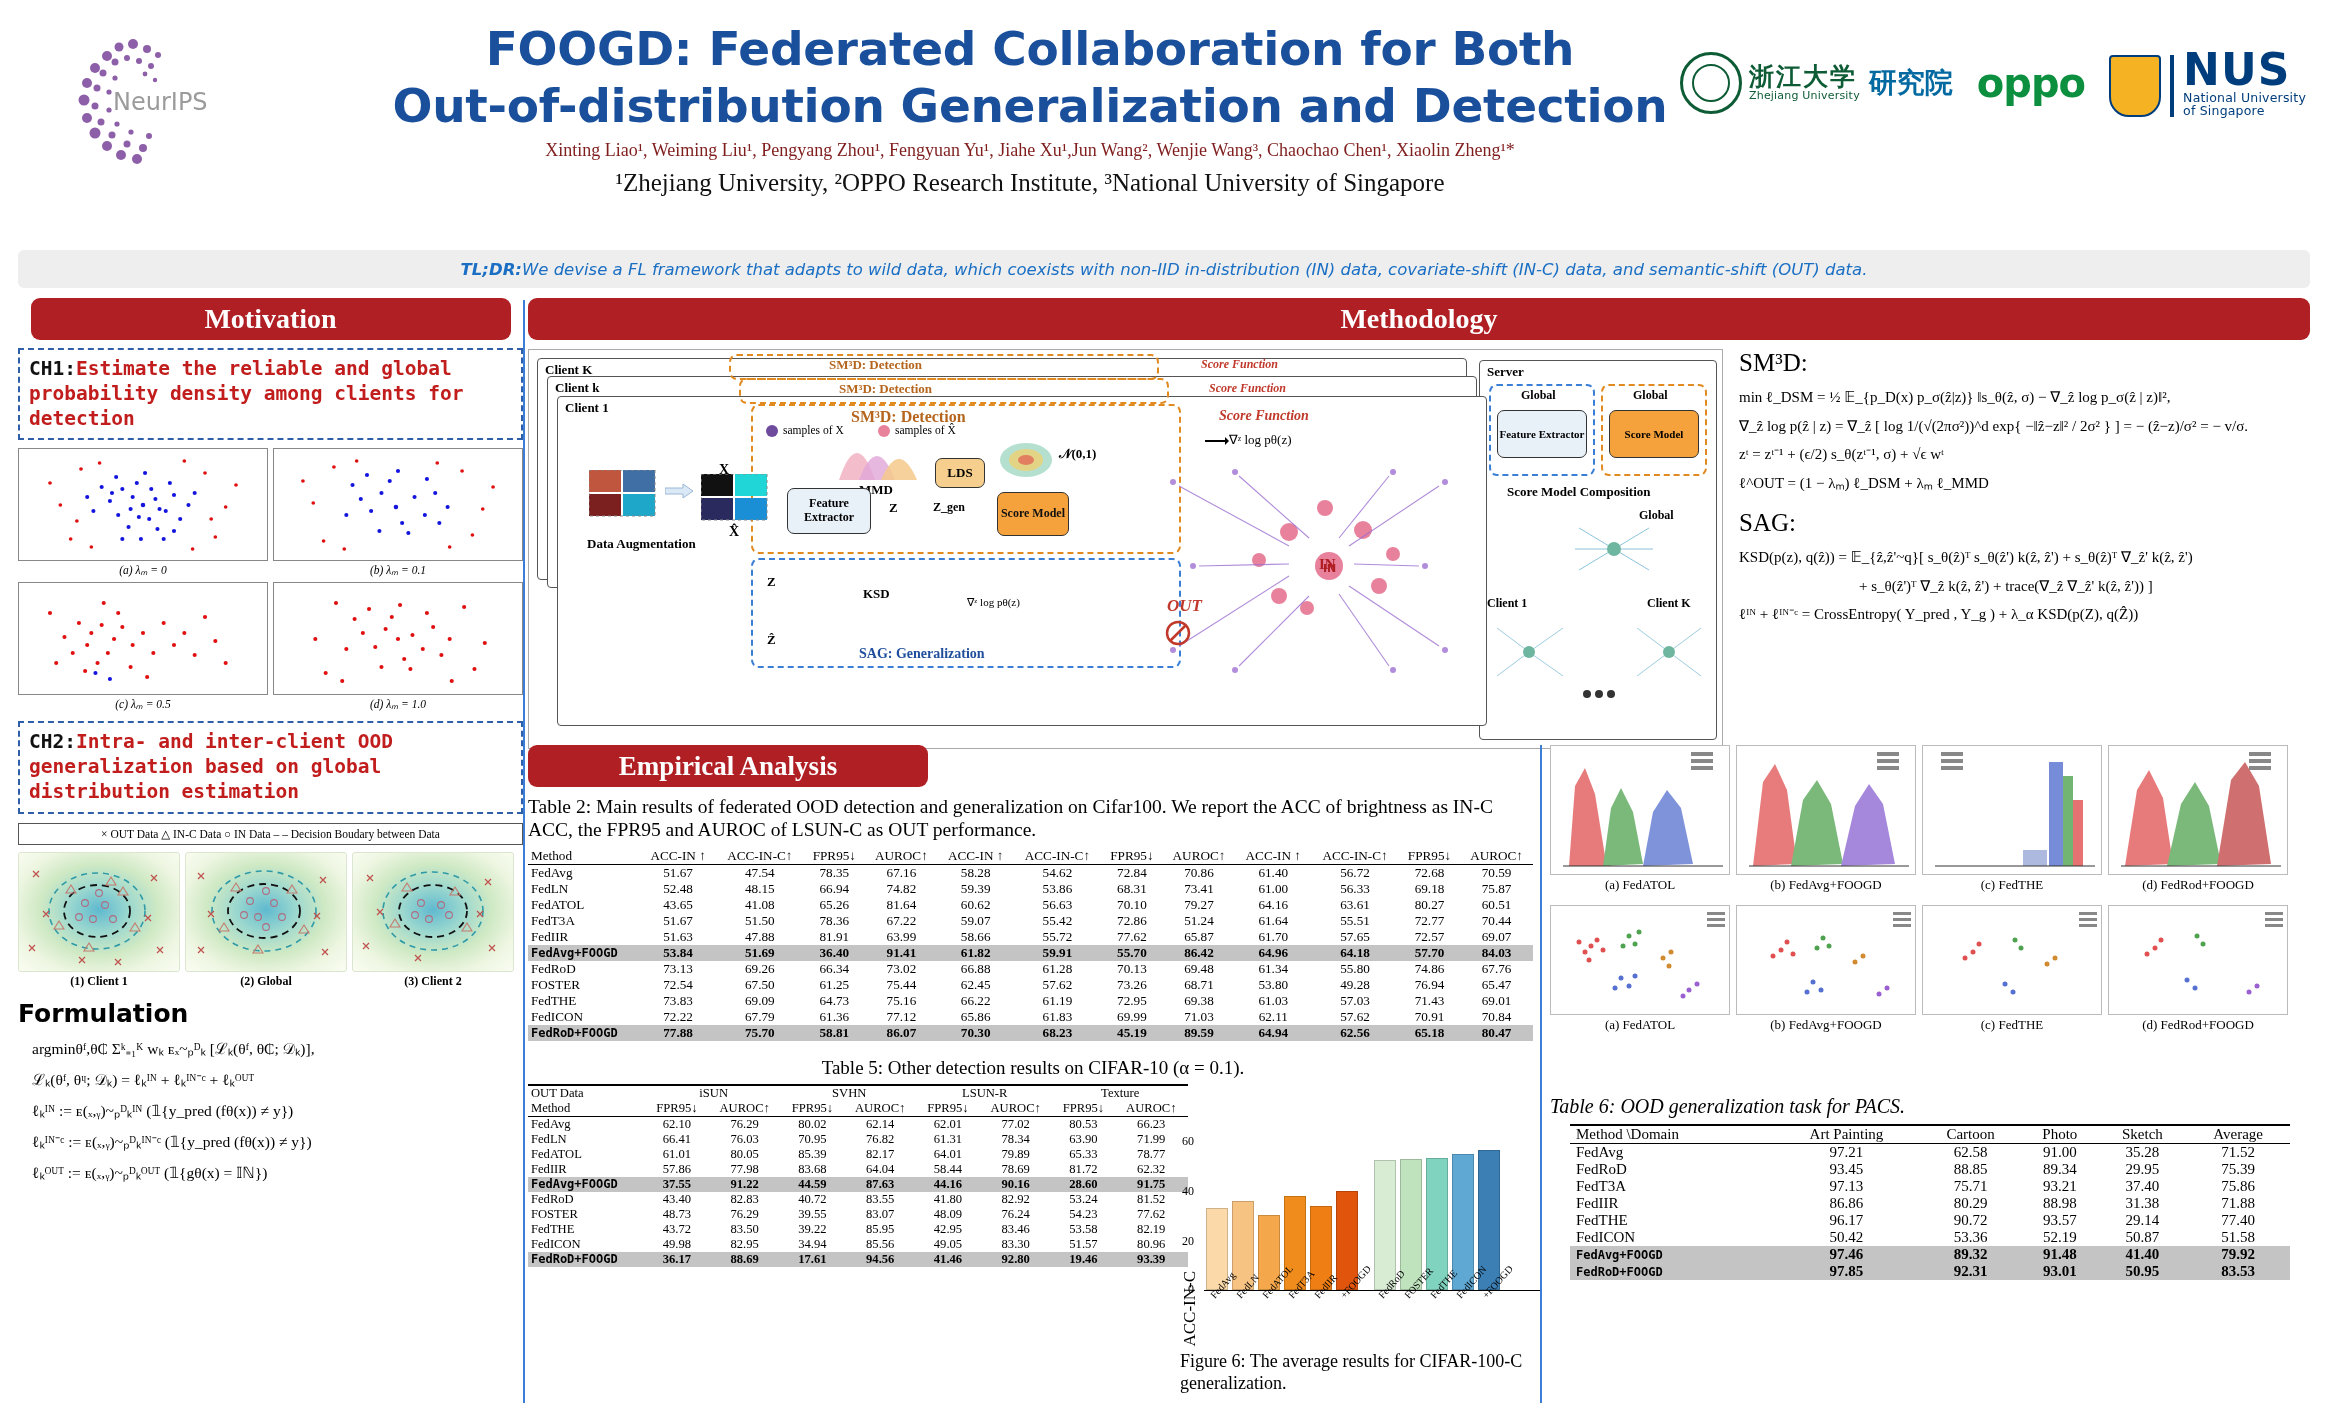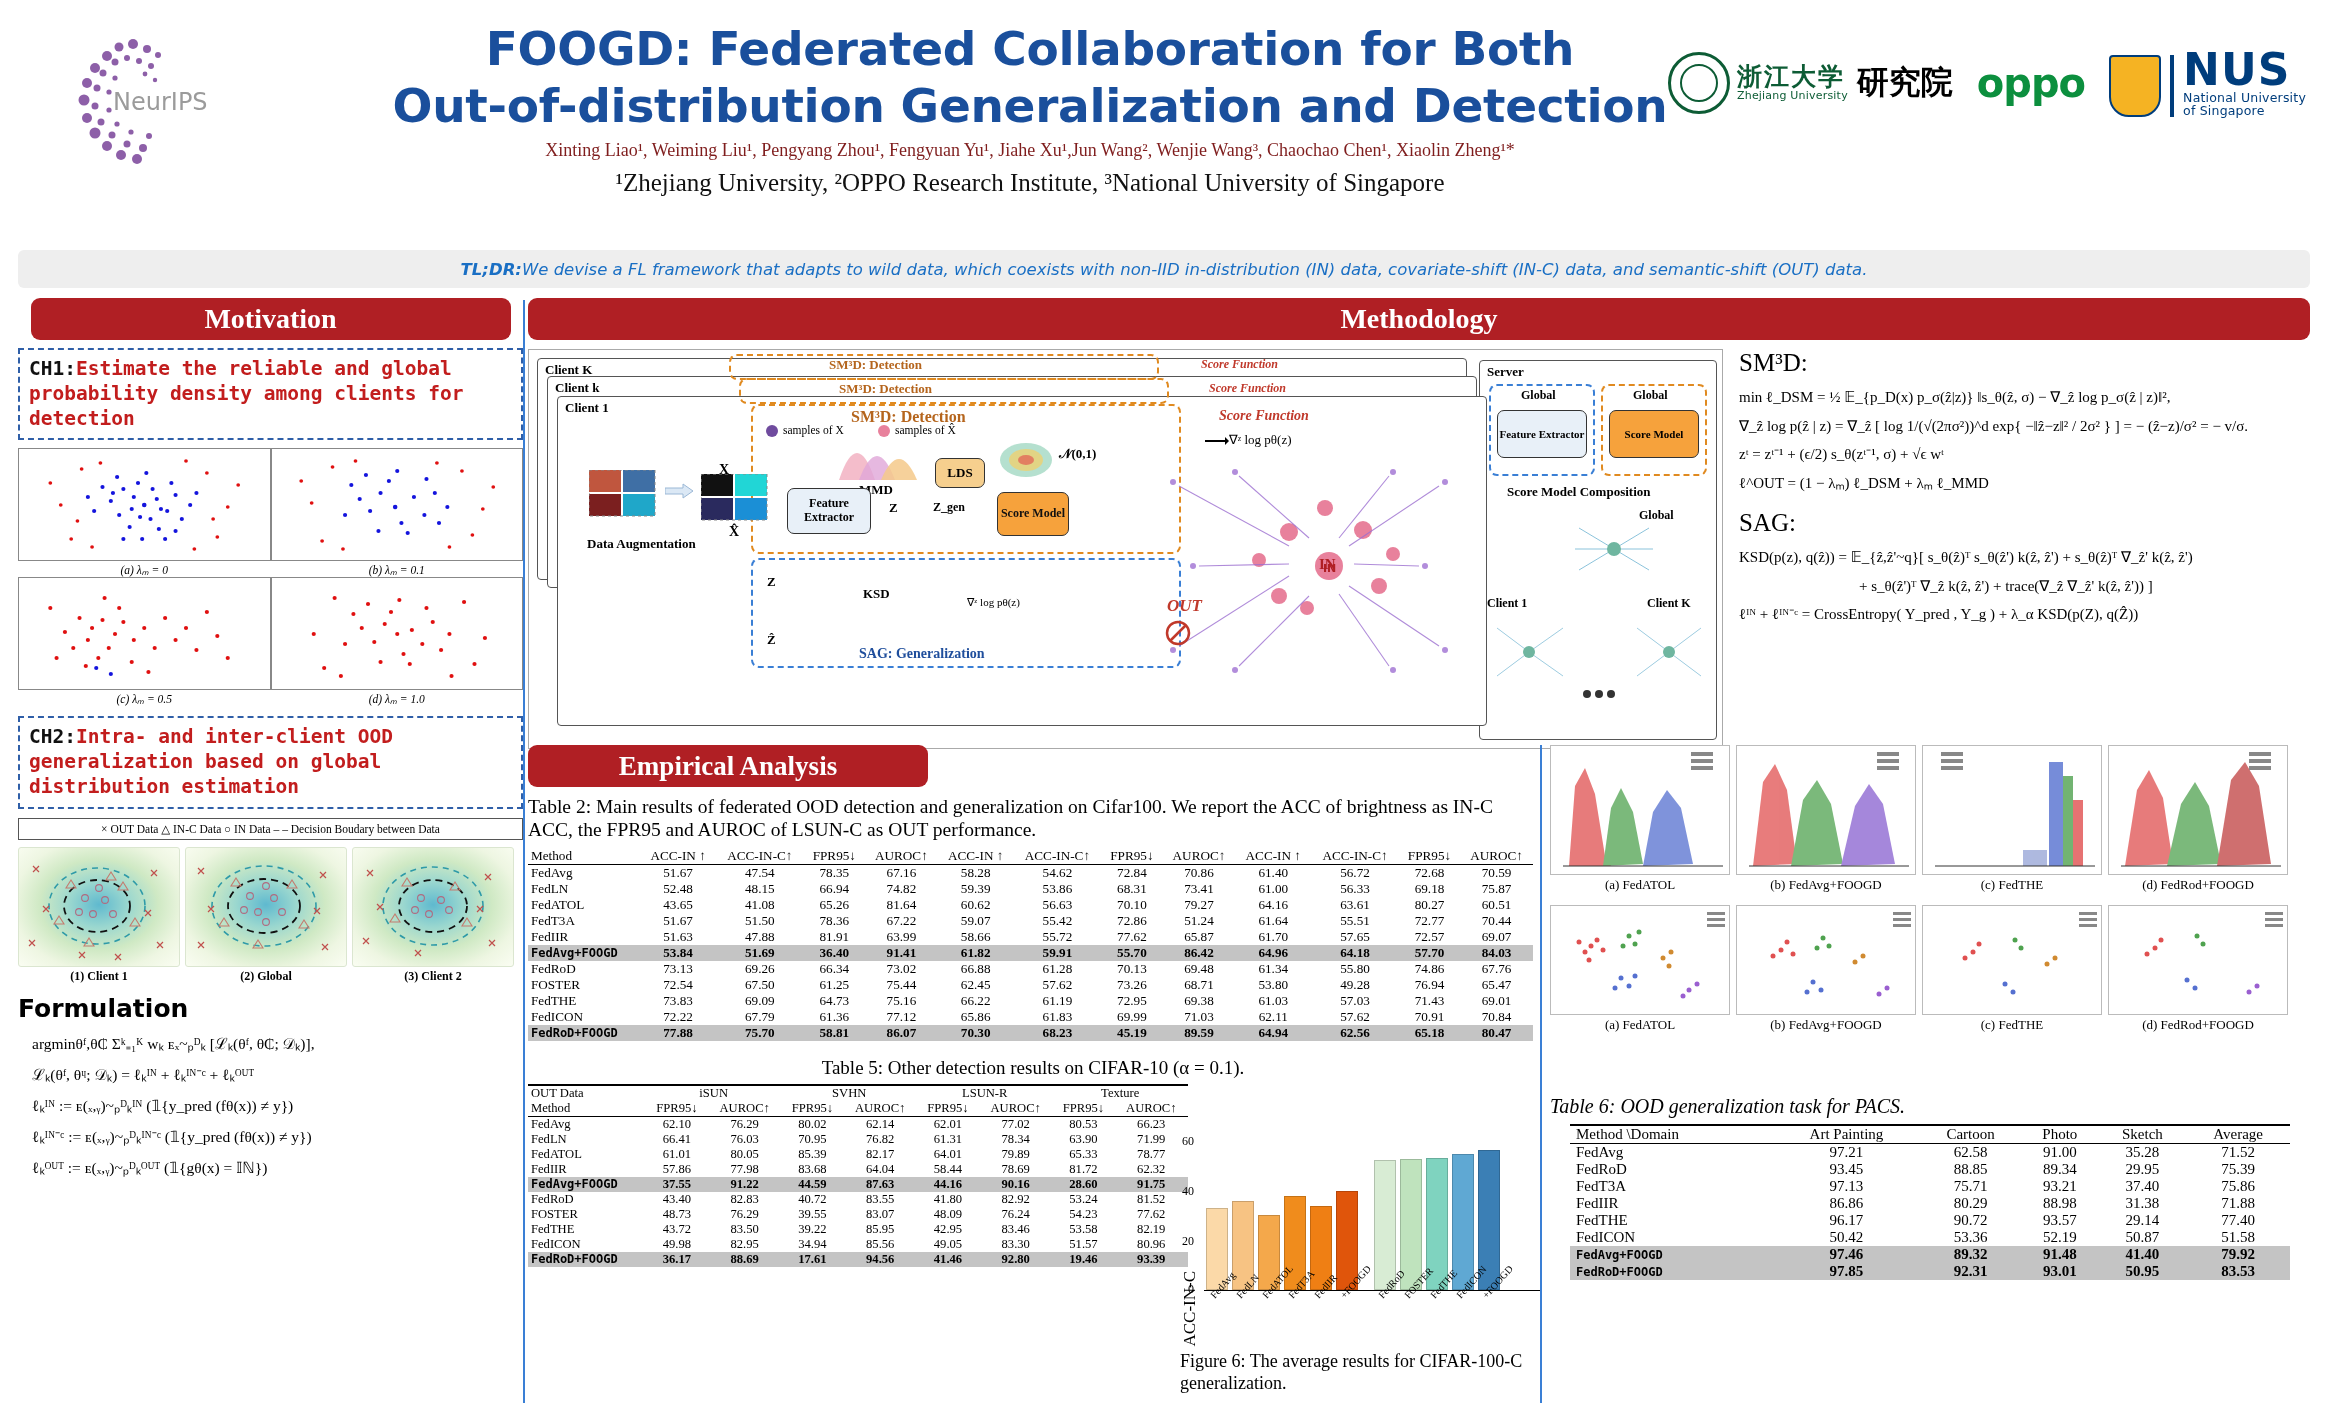--- a/index.html
+++ b/index.html
@@ -29,21 +29,21 @@
   .affil { font-family:"Liberation Serif", serif; font-size:25px; margin-top:7px; color:#111; }
   .right-logos { position:absolute; right:22px; top:48px; display:flex; align-items:center; gap:24px; }
   .zju-logo { display:flex; align-items:center; gap:7px; }
   .zju-seal { width:62px; height:62px; border-radius:50%; border:3px solid #0d5c35;
      background:#fff; position:relative; }
   .zju-seal:after { content:""; position:absolute; left:9px; top:9px; right:9px; bottom:9px;
      border:2px solid #0d5c35; border-radius:50%; }
   .zju-txt { font-family:"DejaVu Sans", sans-serif; line-height:1.05; }
   .zju-cn { font-size:25px; font-weight:bold; color:#0d5c35; letter-spacing:2px; }
   .zju-en { font-size:11px; color:#0d5c35; letter-spacing:0.2px; }
-  .zju-inst { font-family:"DejaVu Sans", sans-serif; font-size:32px; font-weight:bold; color:#000000; margin-left:2px; }
+  .zju-inst { font-family:"DejaVu Sans", sans-serif; font-size:28px; font-weight:bold; color:#0369a1; margin-left:2px; }
   .oppo-block { text-align:center; }
   .oppo-word { font-family:"DejaVu Sans", sans-serif; font-weight:bold; font-size:40px; color:#0c8f3e; letter-spacing:-1px; }
   .nus-block { display:flex; align-items:flex-end; gap:9px; }
   .nus-crest { width:52px; height:62px; background:#f5b323; border:2px solid #003d7c; border-radius:4px 4px 20px 20px; }
   .nus-bar { width:4px; height:62px; background:#003d7c; }
   .nus-txt { line-height:1.0; font-family:"DejaVu Sans", sans-serif; }
   .nus-big { font-size:44px; font-weight:bold; color:#003d7c; letter-spacing:1px; }
   .nus-small { font-size:12.5px; color:#003d7c; letter-spacing:0.2px; }
 
   
@@ -62,21 +62,21 @@
     text-align:center; display:flex; align-items:center; justify-content:center;
   }
 
   
   .col-motivation { position:absolute; left:18px; top:298px; width:505px; }
   .mot-banner { height:42px; font-size:28px; width:480px; margin:0 auto; }
   .dashed-box { border:2px dashed #2f5fa8; padding:7px 9px; margin-top:8px; }
   .ch-head { font-family:"DejaVu Sans Mono", monospace; font-size:19.5px; font-weight:bold; line-height:1.27; }
   .ch-head .k { color:#111; }
   .ch-head .v { color:#c21d1d; }
-  .fig-grid { display:grid; grid-template-columns:1fr 1fr; margin-top:8px; }
+  .fig-grid { display:grid; grid-template-columns:1fr 1fr; gap:5px; margin-top:8px; }
   .scatter-cell { border:1px solid #888; background:#fff; position:relative; height:113px; overflow:hidden; }
   .scatter-cap { text-align:center; font-size:11.5px; font-style:italic; margin-top:1px; }
   .legend-strip { border:1px solid #555; font-size:11.5px; padding:3px 4px; margin-top:9px; text-align:center; }
   .client-row { display:flex; gap:5px; margin-top:7px; }
   .client-cell { flex:1; height:120px; border-radius:3px;
      background:radial-gradient(ellipse at 50% 48%, #5fb9cf 0%, #9ad7cf 26%, #cfe9c4 52%, #eef6e2 76%, #fafdf2 100%);
      position:relative; overflow:hidden; border:1px solid #dbe6d0; }
   .client-cap { text-align:center; font-size:12px; font-weight:bold; margin-top:2px; }
   .formulation-h { font-family:"DejaVu Sans", sans-serif; font-weight:bold; font-size:25px; margin-top:10px; }
   .formula { font-size:15.5px; margin:9px 0 0 14px; font-family:"Liberation Serif", serif; }

